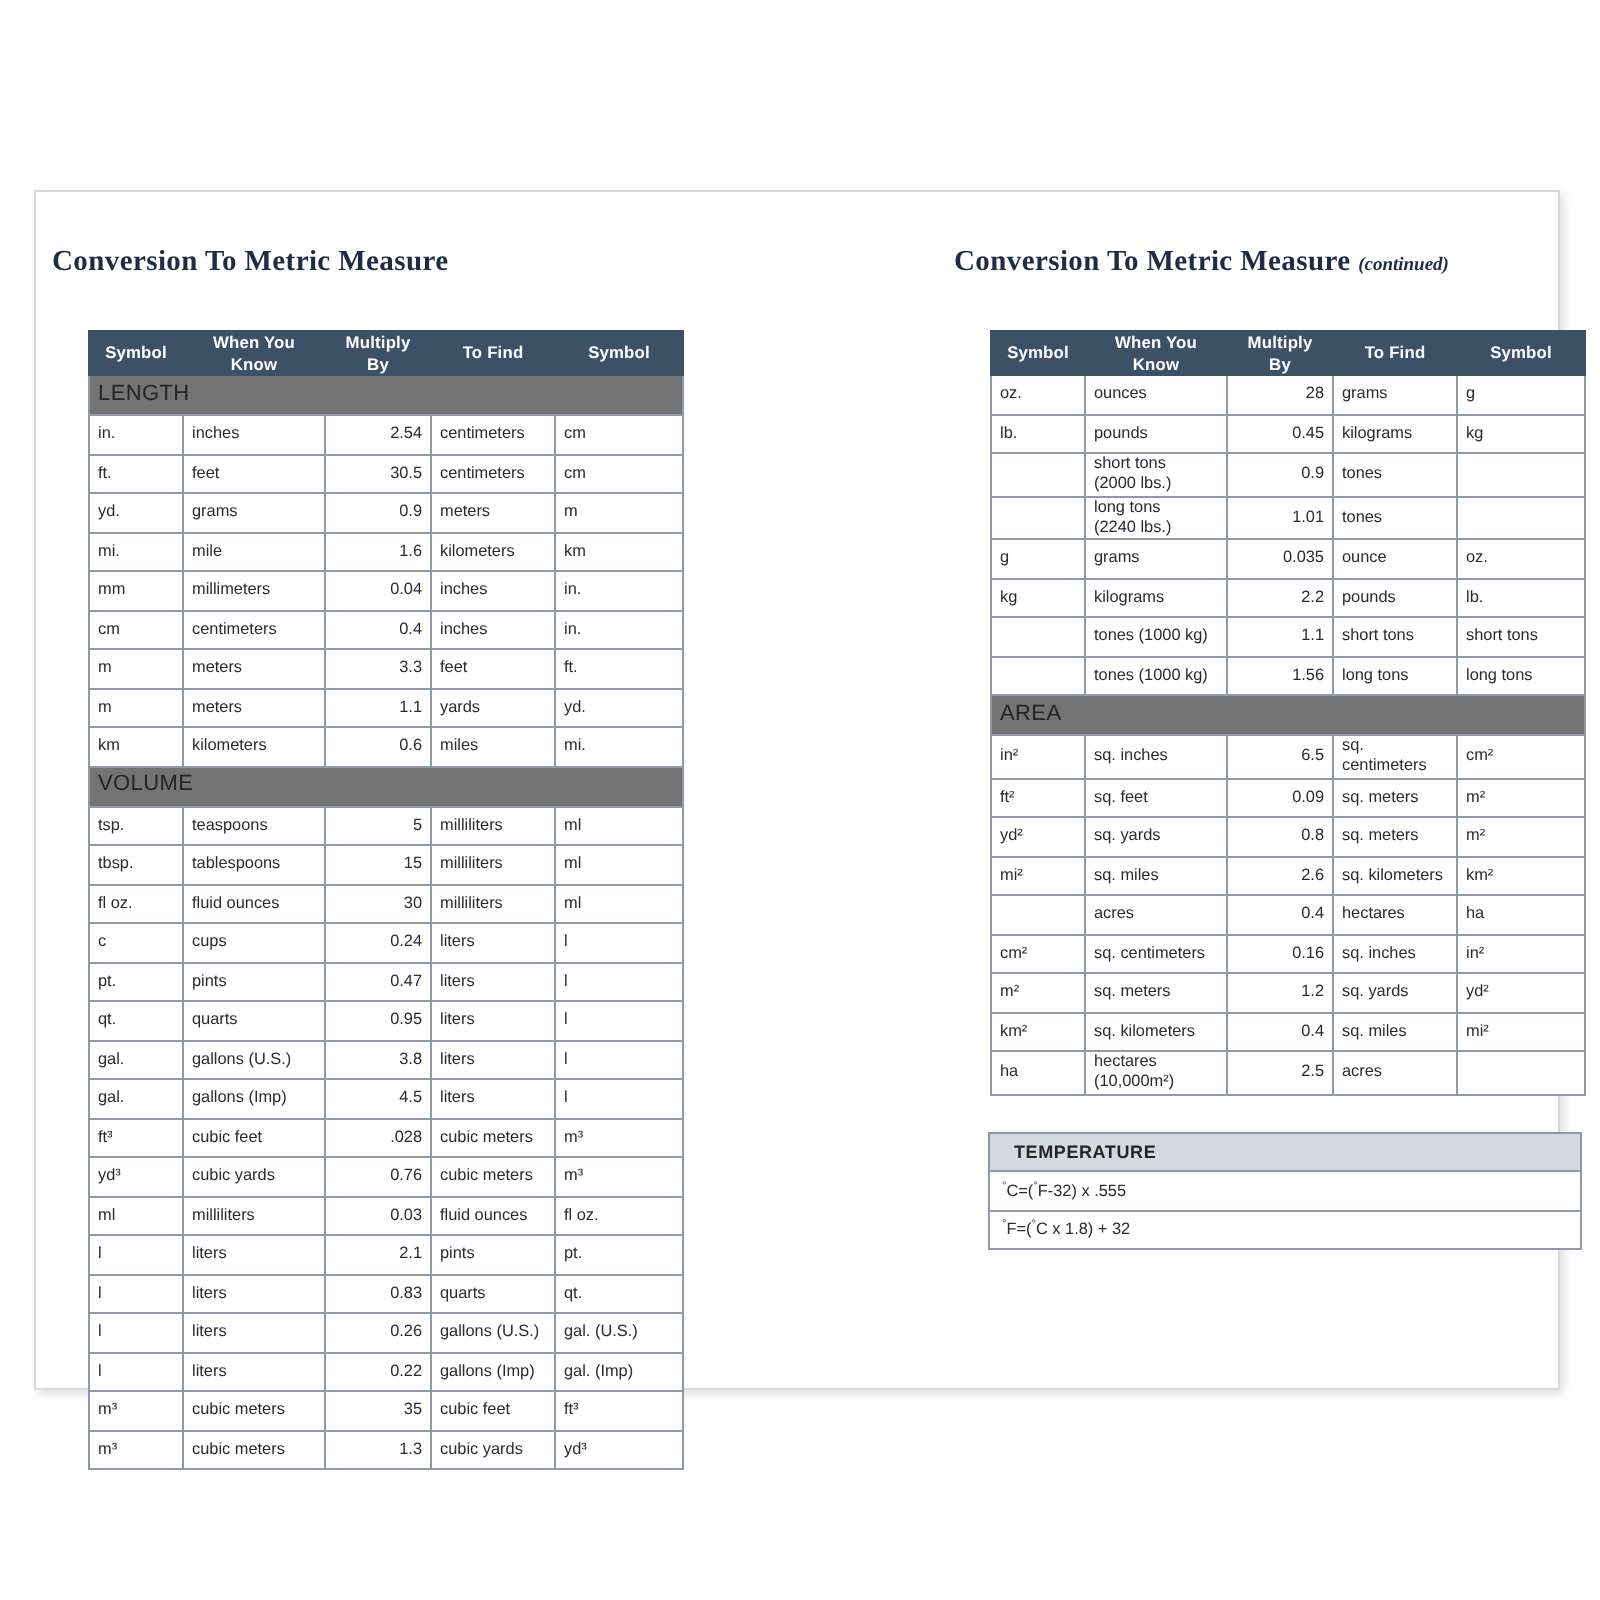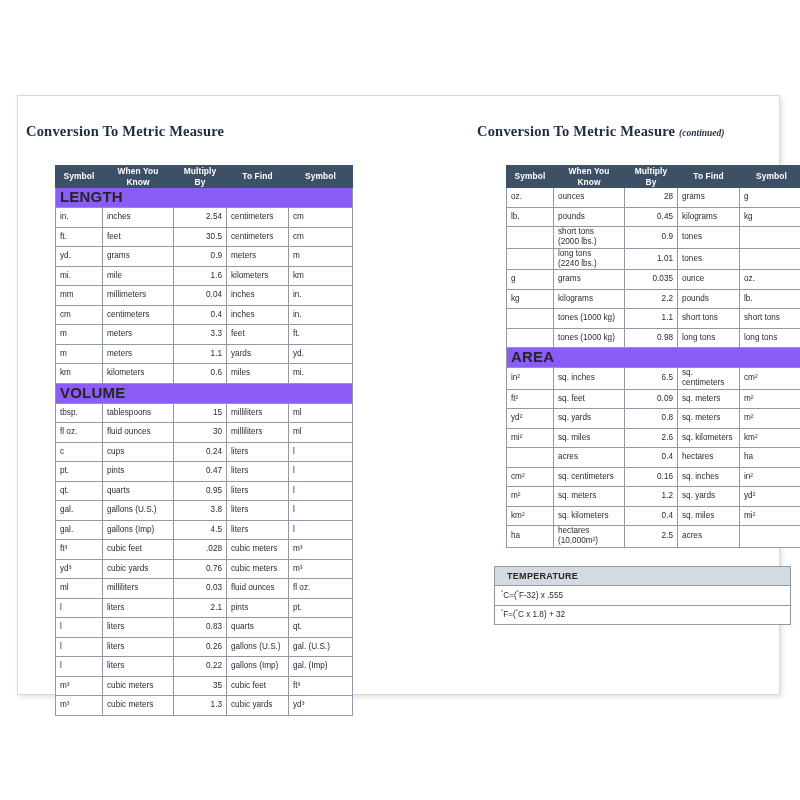--- a/index.html
+++ b/index.html
@@ -53,21 +53,21 @@
     font-weight: bold;
     letter-spacing: 0;
   }
 
   table.conv {
     border-collapse: collapse;
     table-layout: fixed;
     font-size: 8.2px;
     color: #2b2b2b;
     margin-top: 25px;
-    margin-left: 29px;
+    margin-left: 18px;
     width: 297px;
   }
   table.conv td, table.conv th {
     border: 1px solid #8f9aa6;
     padding: 0 4px;
     height: 18.5px;
     vertical-align: middle;
     background: #ffffff;
     font-weight: normal;
     line-height: 1.25;
@@ -76,26 +76,25 @@
     background: #3d5166;
     color: #ffffff;
     font-weight: bold;
     font-size: 8.4px;
     text-align: center;
     height: 17px;
     border: 1px solid #3d5166;
     letter-spacing: 0.1px;
   }
   tr.section td {
-    background: #8b5cf6;
-    font-size: 15px;
+    background: #737373;
+    font-size: 11px;
     color: #252525;
     height: 19px;
     letter-spacing: 0.2px;
-    font-weight: bold;
   }
   td.num { text-align: right; }
   td.tall { height: 30px; }
   td.extratall { height: 46px; }
   .c1 { width: 47px; }
   .c2 { width: 71px; }
   .c3 { width: 53px; }
   .c4 { width: 62px; }
   .c5 { width: 64px; }
 
@@ -215,20 +214,27 @@
             <td>km</td>
             <td>kilometers</td>
             <td class="num">0.6</td>
             <td>miles</td>
             <td>mi.</td>
           </tr>
           <tr class="section">
             <td colspan="5">VOLUME</td>
           </tr>
           <tr>
+            <td>tsp.</td>
+            <td>teaspoons</td>
+            <td class="num">5</td>
+            <td>milliliters</td>
+            <td>ml</td>
+          </tr>
+          <tr>
             <td>tbsp.</td>
             <td>tablespoons</td>
             <td class="num">15</td>
             <td>milliliters</td>
             <td>ml</td>
           </tr>
           <tr>
             <td>fl oz.</td>
             <td>fluid ounces</td>
             <td class="num">30</td>
@@ -405,21 +411,21 @@
           <tr>
             <td></td>
             <td>tones (1000 kg)</td>
             <td class="num">1.1</td>
             <td>short tons</td>
             <td>short tons</td>
           </tr>
           <tr>
             <td></td>
             <td>tones (1000 kg)</td>
-            <td class="num">0.98</td>
+            <td class="num">1.56</td>
             <td>long tons</td>
             <td>long tons</td>
           </tr>
           <tr class="section">
             <td colspan="5">AREA</td>
           </tr>
           <tr>
             <td class="extratall">in²</td>
             <td class="extratall">sq. inches</td>
             <td class="num extratall">6.5</td>

